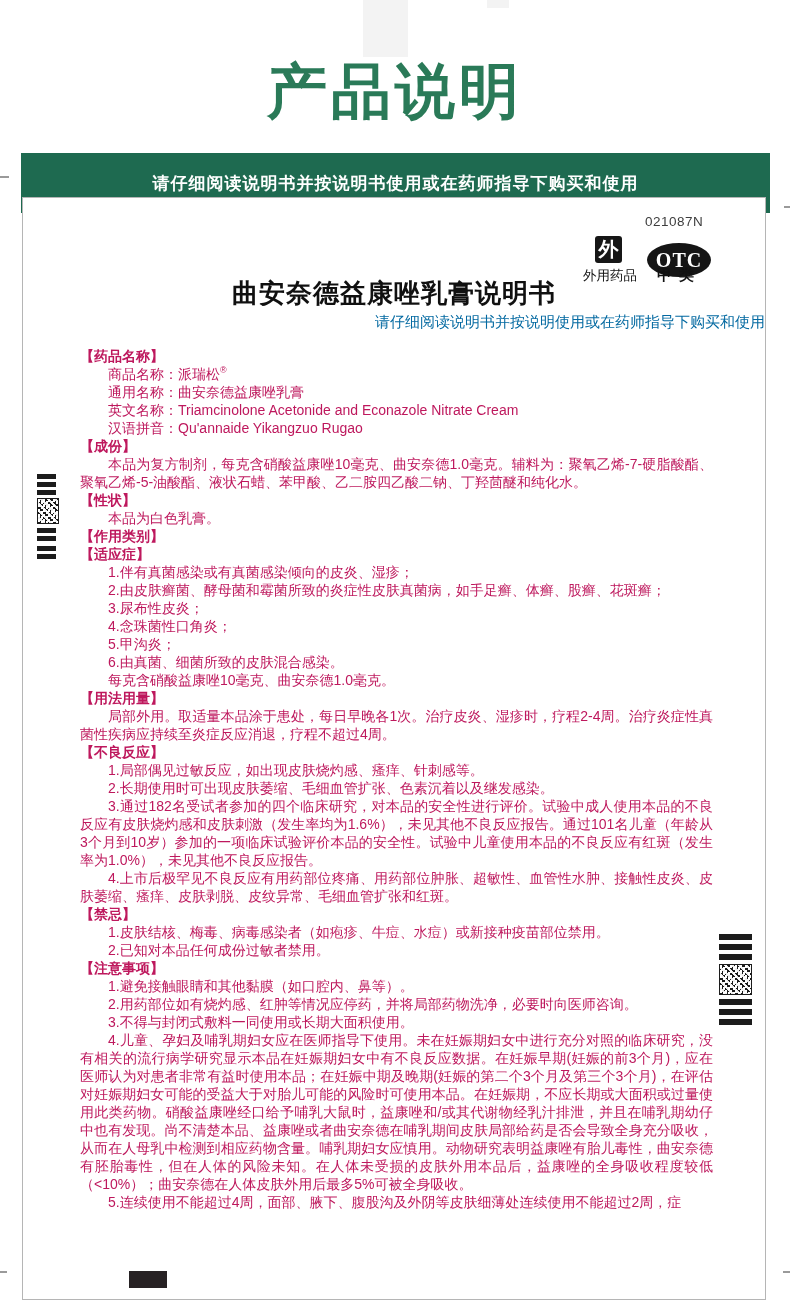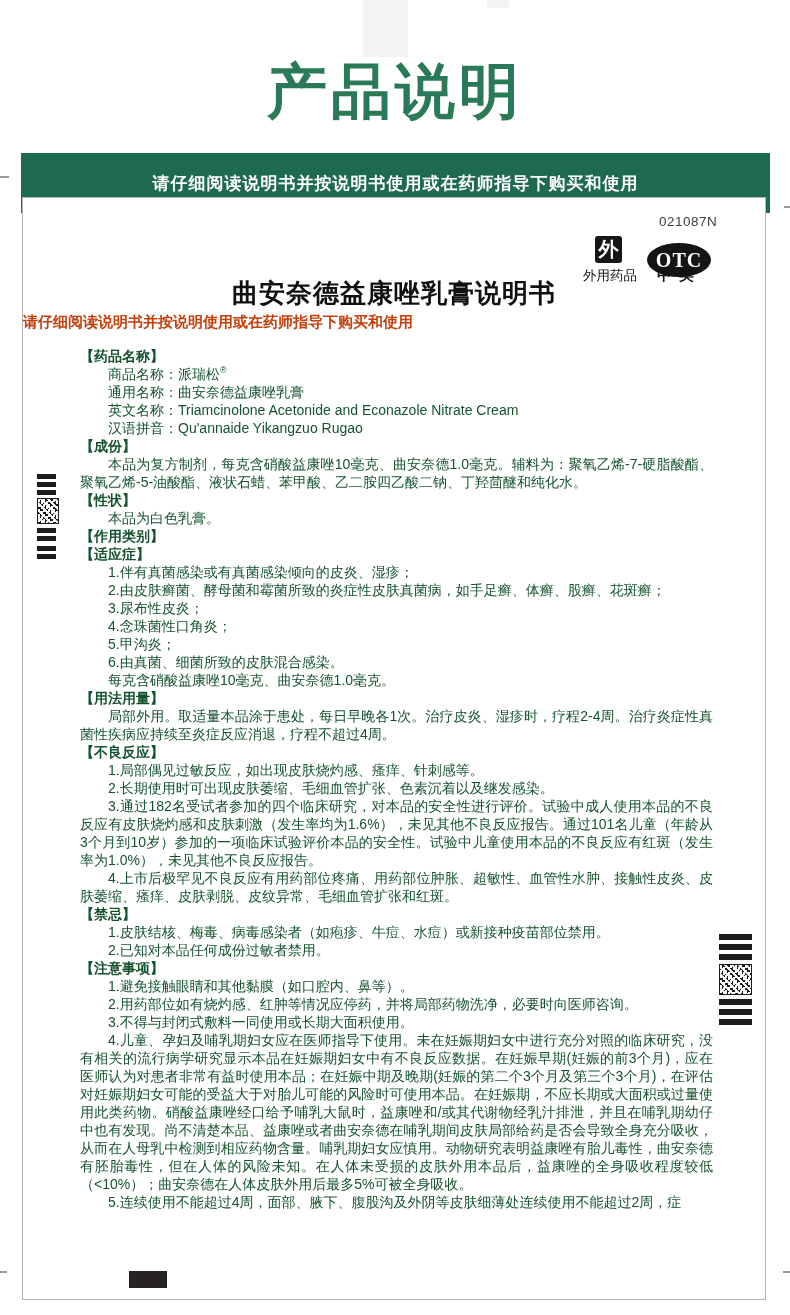--- a/index.html
+++ b/index.html
@@ -16,46 +16,46 @@
   .banner {
     position:absolute; left:21px; top:153px; width:749px; height:60px;
     background:#1e6a50; display:flex; align-items:center; justify-content:center;
   }
   .banner-text { color:#ffffff; font-size:17px; font-weight:700; letter-spacing:1px; }
   .sheet {
     position:absolute; left:22px; top:197px; width:744px; height:1103px;
     background:#ffffff; border:1px solid #b5b5b5;
   }
   .approval-code {
-    position:absolute; top:16px; left:622px; font-size:13.5px; color:#3d3d3d; letter-spacing:0.5px;margin-left:14px;
+    position:absolute; top:16px; left:622px; font-size:13.5px; color:#3d3d3d; letter-spacing:0.5px;
   }
   .ext-badge {
     position:absolute; top:38px; left:572px; width:27px; height:27px;
     background:#161616; border-radius:3px; color:#ffffff; text-align:center;
     font-family:"Liberation Serif", serif; font-size:20px; font-weight:700; line-height:27px;
   }
   .ext-caption { position:absolute; top:69px; left:560px; font-size:13.5px; color:#111; }
   .otc-badge {
     position:absolute; top:45px; left:624px; width:64px; height:34px;
     background:#151515; border-radius:50%; color:#ffffff; text-align:center;
     font-family:"Liberation Serif", serif; font-size:20px; font-weight:700;
     line-height:34px; letter-spacing:1px;
   }
   .otc-caption { position:absolute; top:68px; left:634px; font-size:15px; font-weight:700; letter-spacing:7px; color:#111; }
   .doc-title {
     position:absolute; top:78px; left:0; width:742px; text-align:center;
     font-size:26px; font-weight:700; letter-spacing:1px; color:#101010;
   }
   .doc-subtitle {
-    position:absolute; top:115px; left:0; width:742px; text-align:left;
-    font-size:15px; font-weight:700; color:#c2410c;
+    position:absolute; top:115px; left:0; width:742px; text-align:right;
+    font-size:15px; font-weight:400; color:#0369a1;
   }
   .doc-body {
     position:absolute; top:149px; left:57px; width:633px;
-    font-size:14px; line-height:18px; text-align:justify; color:#14532d;
+    font-size:14px; line-height:18px; text-align:justify; color:#be185d;
   }
   .doc-body h3 { font-size:14px; font-weight:700; line-height:18px; }
   .doc-body p { text-indent:2em; margin:0; }
   .doc-body sup { font-size:9px; line-height:0; }
   .regmark { position:absolute; display:flex; flex-direction:column; }
   .bars { background:repeating-linear-gradient(to bottom,#1c1c1c 0 5px,#ffffff 5px 8px); }
   .bars-r { background:repeating-linear-gradient(to bottom,#1c1c1c 0 6px,#ffffff 6px 10px); }
   .dm {
     background-image:
       repeating-linear-gradient(45deg, rgba(255,255,255,0) 0 3px, rgba(255,255,255,0.92) 3px 5px),

